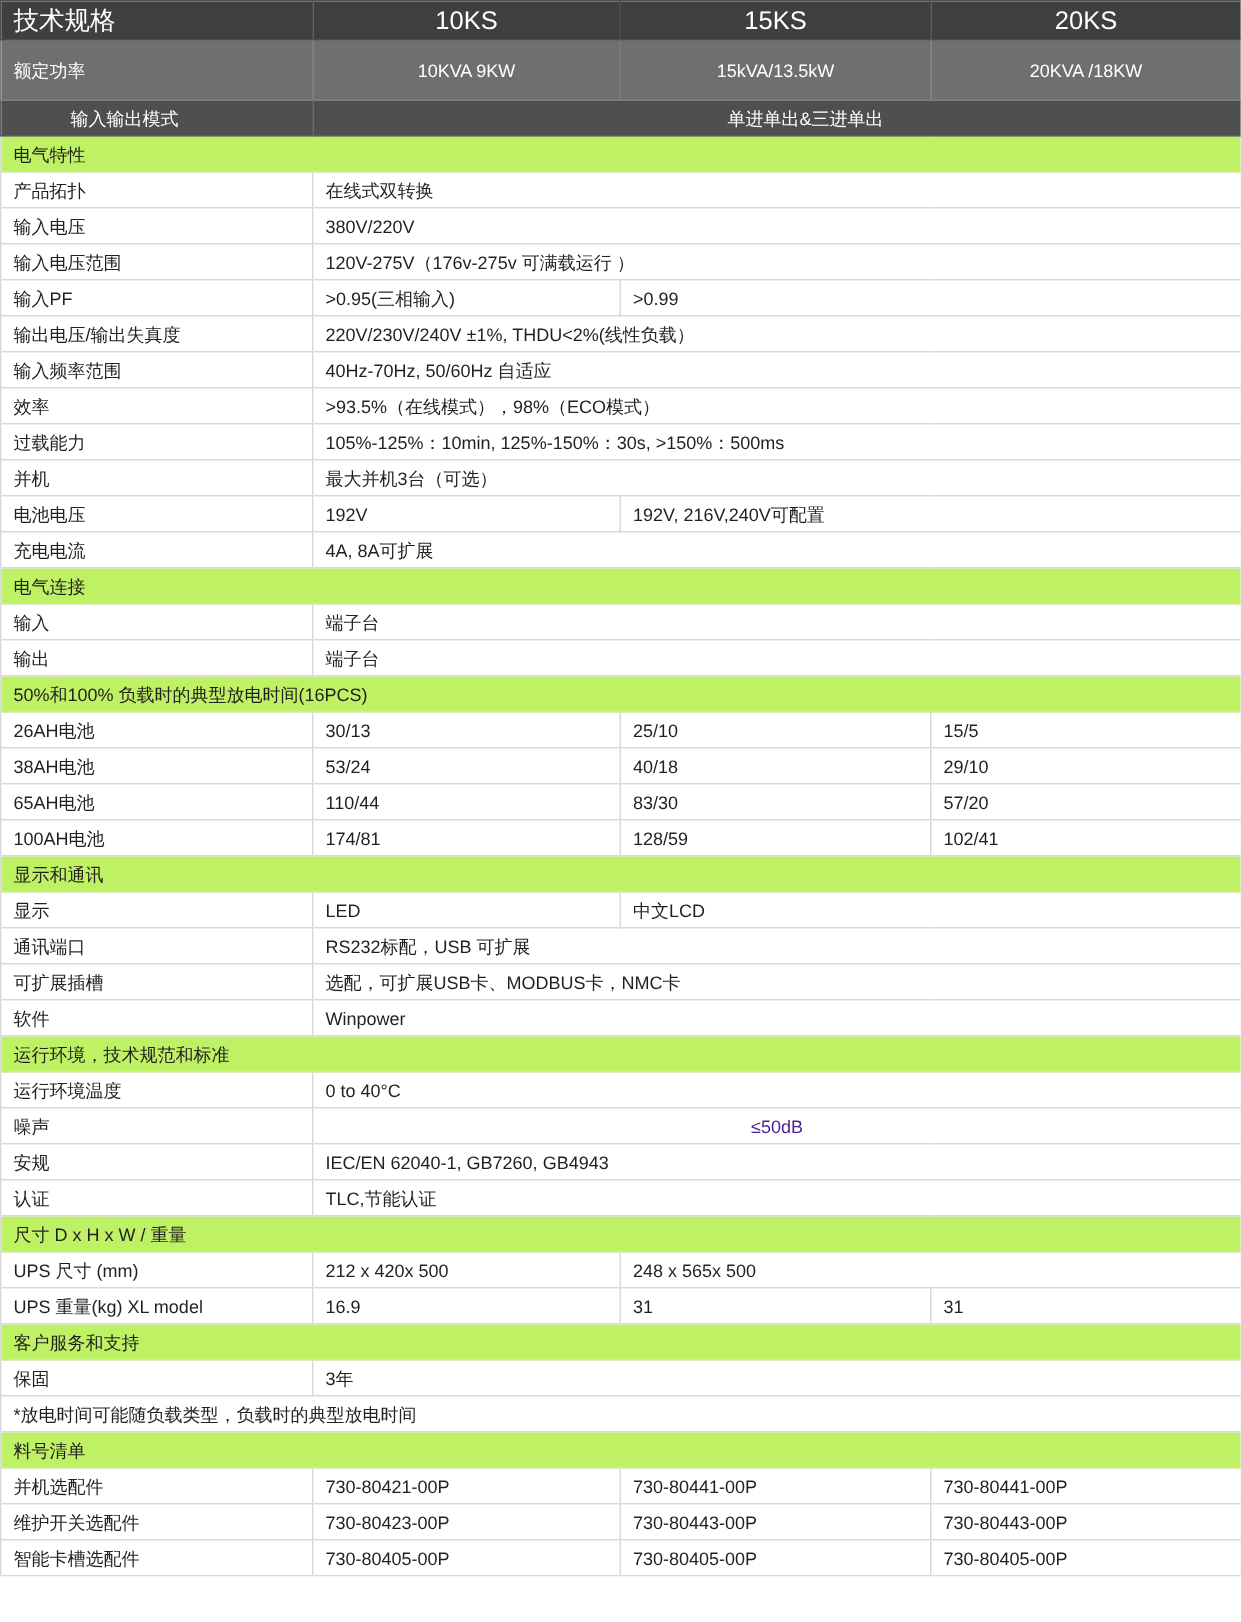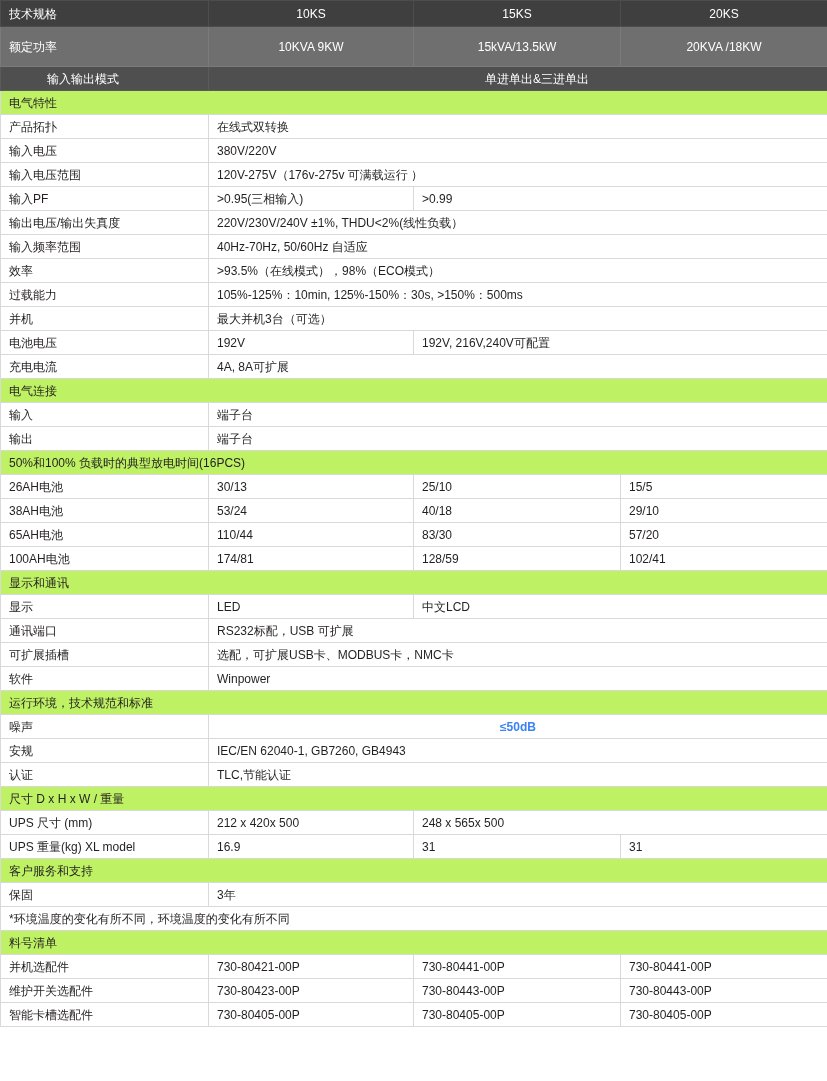--- a/index.html
+++ b/index.html
@@ -32,21 +32,21 @@
   col.c-b { width: 207px; }
   col.c-c { width: 207px; }
 
   
   tr.head td {
     background: #3f3f3f;
     color: #ffffff;
     border: 1px solid #4d4d4d;
     text-align: center;
     height: 26px;
-    font-size: 12px;
+    font-size: 17px;
   }
   tr.head td.lbl {
     text-align: left;
   }
   tr.head2 td {
     background: #6f6f6f;
     color: #ffffff;
     border: 1px solid #7a7a7a;
     text-align: center;
     height: 40px;
@@ -74,23 +74,22 @@
     background: #ffffff;
     text-align: left;
     height: 24px;
   }
   td.lbl {
     text-align: left;
   }
   td.val {
   }
   td.red {
-    color: #3b82f6;
-    text-align: center;
-    font-weight: bold;
+    color: #4c1d95;
+    text-align: center;
   }
 </style>
 </head>
 <body>
 
 <table class="spec">
   <colgroup>
     <col class="c-label">
     <col class="c-a">
     <col class="c-b">
@@ -217,20 +216,24 @@
         <td class="val" colspan="3">选配，可扩展USB卡、MODBUS卡，NMC卡</td>
       </tr>
       <tr>
         <td class="lbl">软件</td>
         <td class="val" colspan="3">Winpower</td>
       </tr>
       <tr class="section">
         <td class="lbl" colspan="4">运行环境，技术规范和标准</td>
       </tr>
       <tr>
+        <td class="lbl">运行环境温度</td>
+        <td class="val" colspan="3">0 to 40°C</td>
+      </tr>
+      <tr>
         <td class="lbl">噪声</td>
         <td class="red" colspan="3">≤50dB</td>
       </tr>
       <tr>
         <td class="lbl">安规</td>
         <td class="val" colspan="3">IEC/EN 62040-1, GB7260, GB4943</td>
       </tr>
       <tr>
         <td class="lbl">认证</td>
         <td class="val" colspan="3">TLC,节能认证</td>
@@ -250,21 +253,21 @@
         <td class="val">31</td>
       </tr>
       <tr class="section">
         <td class="lbl" colspan="4">客户服务和支持</td>
       </tr>
       <tr>
         <td class="lbl">保固</td>
         <td class="val" colspan="3">3年</td>
       </tr>
       <tr class="note">
-        <td class="lbl" colspan="4">*环境温度的变化有所不同，环境温度的变化有所不同</td>
+        <td class="lbl" colspan="4">*放电时间可能随负载类型，负载时的典型放电时间</td>
       </tr>
       <tr class="section">
         <td class="lbl" colspan="4">料号清单</td>
       </tr>
       <tr>
         <td class="lbl">并机选配件</td>
         <td class="val">730-80421-00P</td>
         <td class="val">730-80441-00P</td>
         <td class="val">730-80441-00P</td>
       </tr>

